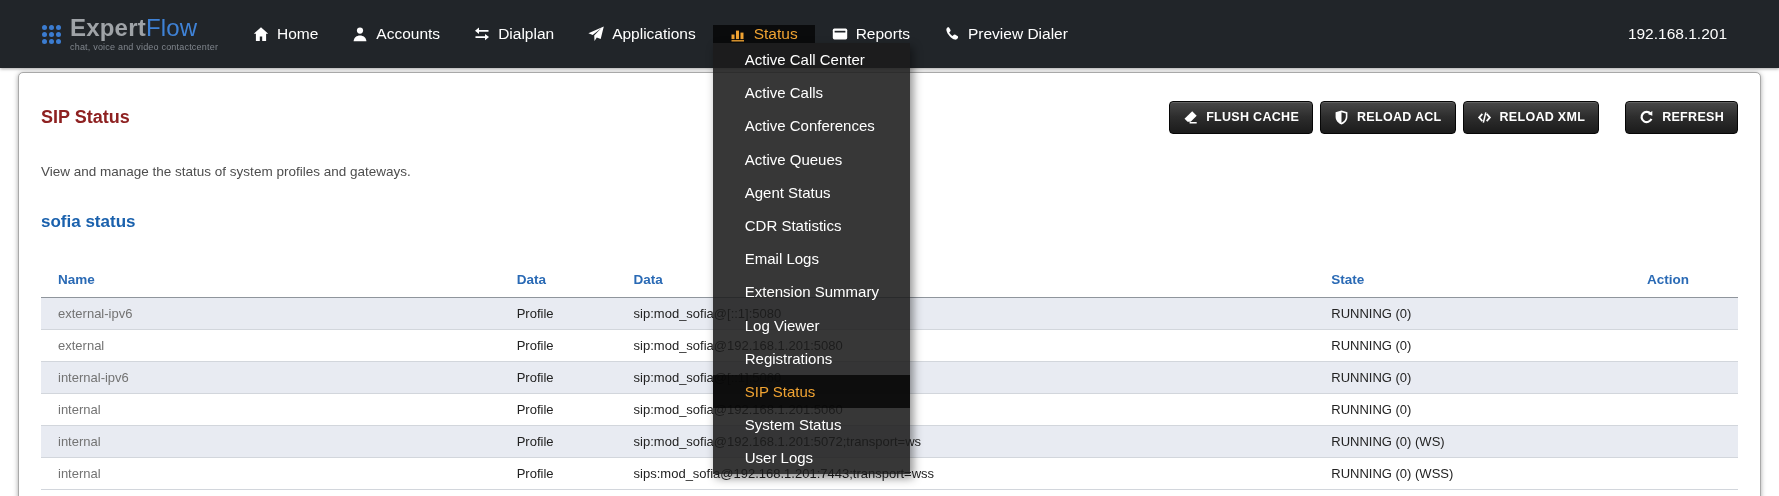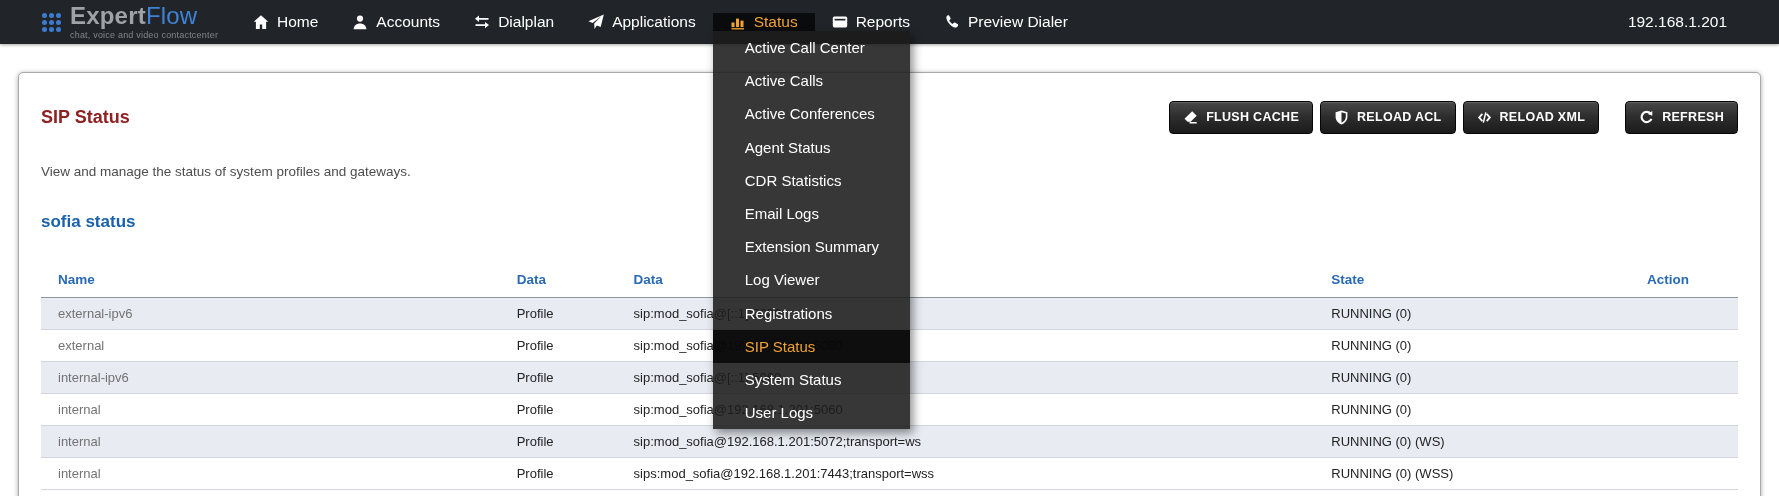--- a/index.html
+++ b/index.html
@@ -1,21 +1,21 @@
 <!DOCTYPE html>
 <html><head>
 <meta charset="utf-8">
 <style>
   * { box-sizing: border-box; margin: 0; padding: 0; }
   html, body { width: 1779px; height: 496px; overflow: hidden; }
   body { font-family: "Liberation Sans", sans-serif; background: #fff; position: relative; }
 
   
   .navbar {
-    height: 44px; background: #212529; display: flex; align-items: center;
+    height: 68px; background: #212529; display: flex; align-items: center;
     color: #fff; position: relative; z-index: 40;
     box-shadow: 0 1px 3px rgba(0,0,0,.35);
   }
   .logo { display: flex; align-items: center; gap: 9px; margin-left: 42px; width: 178px; flex: none; cursor: pointer; }
   .logo-dots { display: grid; grid-template-columns: repeat(3, 5px); grid-auto-rows: 5px; gap: 2px; }
   .logo-dots i { width: 5px; height: 5px; border-radius: 50%; background: #3b7cd0; }
   .logo-textcol { display: flex; flex-direction: column; }
   .brand-line { font-size: 24px; line-height: 24px; letter-spacing: .2px; white-space: nowrap; }
   .brand-primary { color: #9fa3a7; font-weight: 700; }
   .brand-secondary { color: #3f82d6; font-weight: 400; }
@@ -159,20 +159,23 @@
   </div>
 
   <div class="menu-item">
     <span class="menu-item-label">Active Calls</span>
   </div>
 
   <div class="menu-item">
     <span class="menu-item-label">Active Conferences</span>
   </div>
 
+  <div class="menu-item">
+    <span class="menu-item-label">Active Queues</span>
+  </div>
 
   <div class="menu-item">
     <span class="menu-item-label">Agent Status</span>
   </div>
 
   <div class="menu-item">
     <span class="menu-item-label">CDR Statistics</span>
   </div>
 
   <div class="menu-item">

